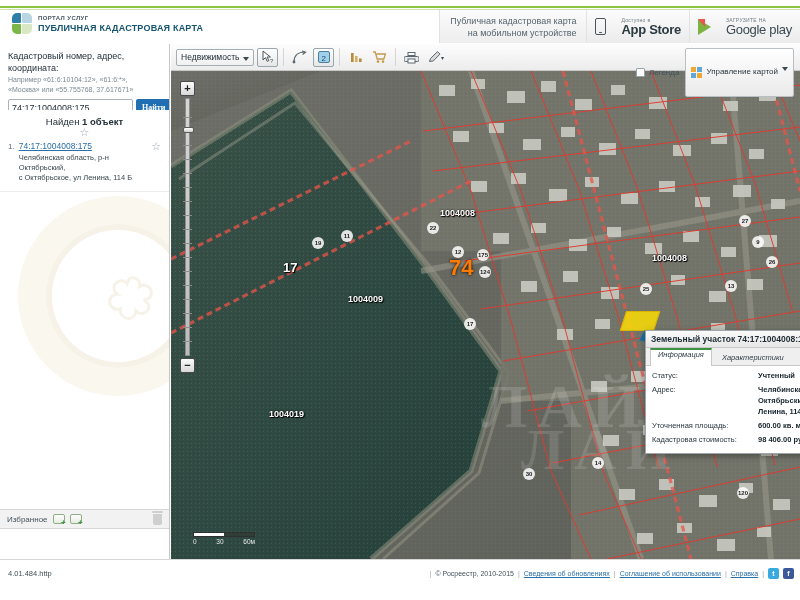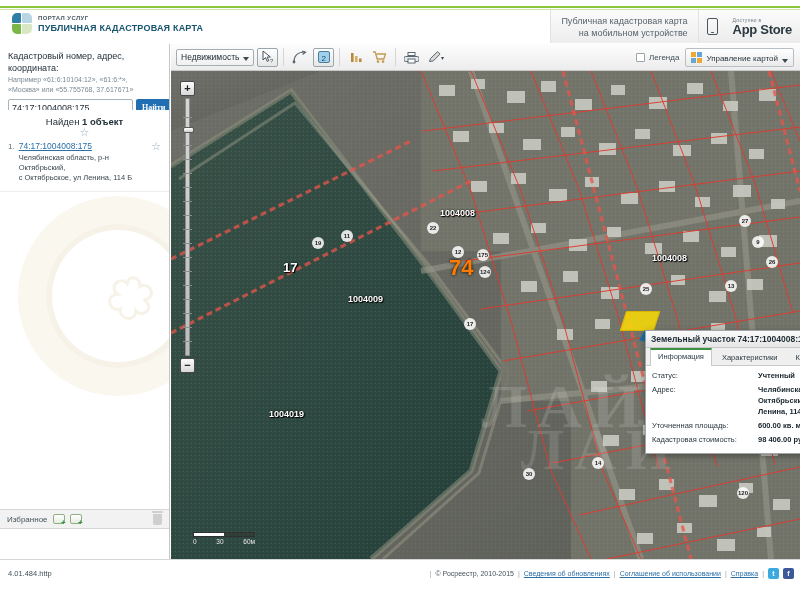--- a/index.html
+++ b/index.html
@@ -238,23 +238,23 @@
   }
   .tb-btn.active { border-color: #9aa6ad; background: linear-gradient(#ffffff,#e6e6e6); }
   .tb-right {
     position: absolute; right: 6px; top: 4px; display: flex; align-items: center; gap: 6px;
   }
   .chk {
     width: 9px; height: 9px; border: 1px solid #9aa4ab; background: #fff; border-radius: 1px;
   }
   .tb-legend { display: flex; align-items: center; gap: 4px; font-size: 8px; color: #40505a; cursor: pointer; }
   .tb-mapctl {
-    display: flex; align-items: flex-end; gap: 4px; font-size: 8px; color: #27363f;
+    display: flex; align-items: flex-start; gap: 4px; font-size: 8px; color: #27363f;
     border: 1px solid #b8c0c6; border-radius: 2px;
-    background: linear-gradient(#ffffff,#eaeaea); padding: 3px 5px; cursor: pointer;
+    background: linear-gradient(#ffffff,#eaeaea); padding: 18px 5px; cursor: pointer;
   }
   .grid4 { display: grid; grid-template-columns: 5px 5px; grid-gap: 1px; }
   .grid4 i { display: block; width: 5px; height: 5px; background: #f0a830; }
   .grid4 i:nth-child(2), .grid4 i:nth-child(3) { background: #5fa8d8; }
 
   .map {
     position: absolute; left: 0; top: 27px; width: 629px; height: 488px;
     overflow: hidden;
     background: #4c5a4a;
   }
@@ -350,22 +350,22 @@
     border-bottom: 1px solid #c9c9c9;
     display: flex; align-items: center; padding: 0 5px;
     font-size: 8.5px; font-weight: bold; color: #1c2a33;
   }
   .pp-tabs {
     display: flex; height: 18px; background: #efefef;
     border-bottom: 1px solid #c9c9c9; padding-left: 4px; gap: 2px;
   }
   .pp-tab {
     font-size: 7.5px; color: #2e3c45; padding: 4px 7px;
-    display: flex; align-items: center; cursor: pointer;
-    border: 1px solid transparent; border-bottom: none;
+    display: flex; cursor: pointer;
+    border: 1px solid transparent; border-bottom: none; font-style: italic;
   }
   .pp-tab.sel {
     background: #fff; border-color: #c9c9c9; border-top: 2px solid #3f9142;
     margin-bottom: -1px; padding-top: 0;
   }
   .pp-body {
     flex: 1; background: #fff; position: relative; overflow: hidden;
     padding: 4px 0 0 0;
   }
   .pp-rows { padding: 0 14px 0 6px; }
@@ -423,20 +423,27 @@
     <div class="hdr-right">
       <div class="hdr-promo">
         <span>Публичная кадастровая карта</span>
         <span>на мобильном устройстве</span>
       </div>
       <div class="store-btn">
         <span class="icon-apple"></span>
         <span class="sb-texts">
           <span class="sb-small">Доступно в</span>
           <span class="sb-big">App Store</span>
+        </span>
+      </div>
+      <div class="store-btn">
+        <span class="icon-gplay"></span>
+        <span class="sb-texts">
+          <span class="sb-small">ЗАГРУЗИТЕ НА</span>
+          <span class="sb-big gp">Google play</span>
         </span>
       </div>
     </div>
   </div>
 
   <div class="sidebar">
     <div class="sb-watermark"></div>
     <svg class="sb-clover" viewBox="0 0 60 60">
       <path d="M30 6c6 0 9 4 8 9 5-3 11 0 12 5 1 5-3 9-8 9 5 2 7 7 4 11-3 4-9 4-12 0 0 5-4 9-9 8-5-1-8-5-7-10-5 2-10-1-11-6-1-5 3-9 8-9-4-3-5-8-2-11 3-4 9-4 12 0 1-4 3-6 5-6z" fill="none" stroke="#efe9d7" stroke-width="3"></path>
     </svg>

